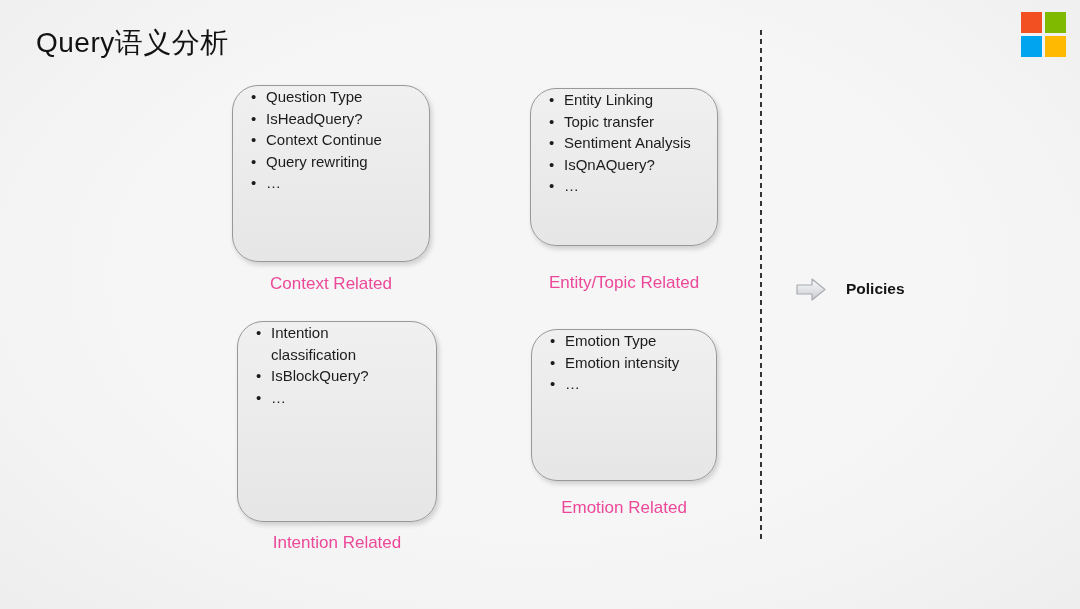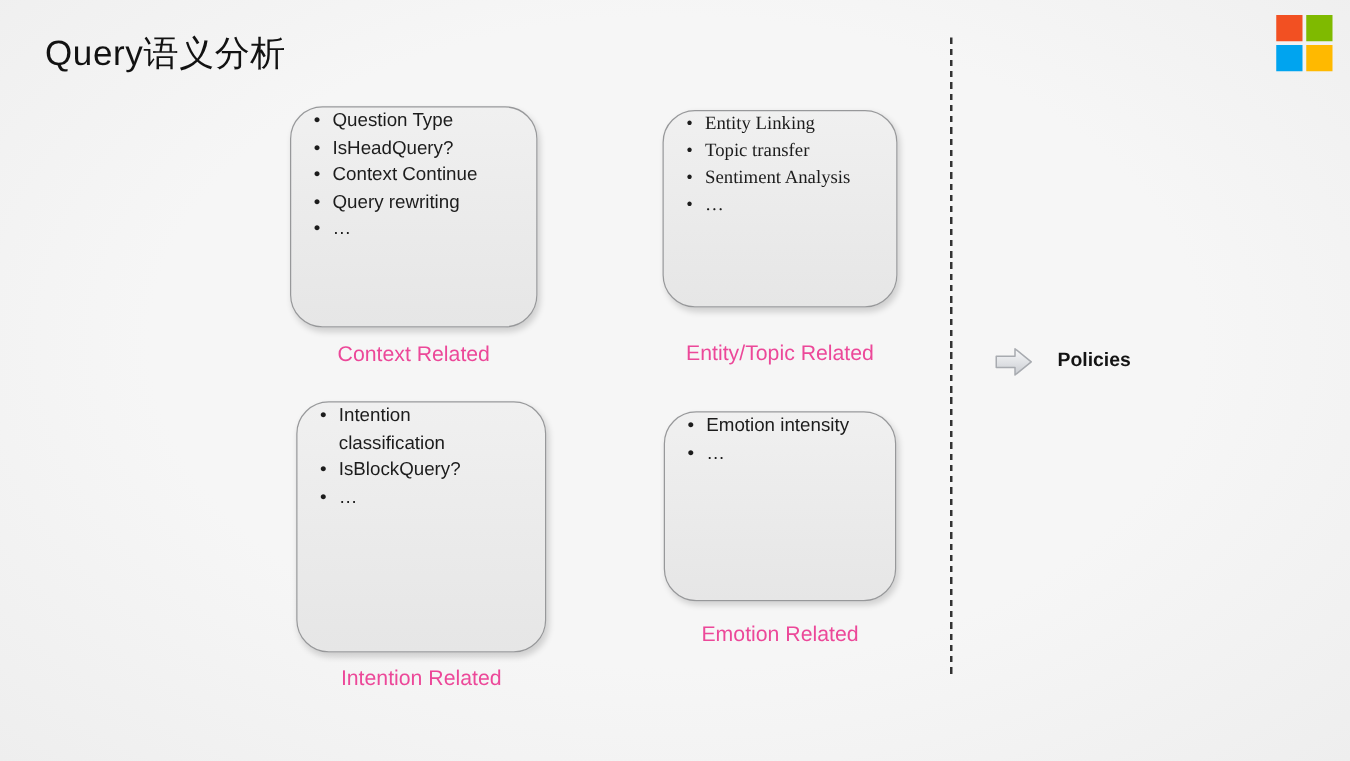--- a/index.html
+++ b/index.html
@@ -72,21 +72,21 @@
     text-align: center;
     font-size: 17px;
     color: #ec4899;
   }
 
   #group-context  { left: 232px; top: 85px;  width: 198px; }
   #group-context .card { height: 177px; padding-right: 18px; }
   #group-context .card-label { margin-top: 12px; }
 
   #group-entity   { left: 530px; top: 88px;  width: 188px; }
-  #group-entity .card { height: 158px; padding-right: 10px; font-family: Liberation Serif, serif; }
+  #group-entity .card { height: 158px; padding-right: 10px; }
   #group-entity .card-label { margin-top: 27px; }
 
   #group-intention { left: 237px; top: 321px; width: 200px; }
   #group-intention .card { height: 201px; padding-right: 26px; }
   #group-intention .card-label { margin-top: 11px; }
 
   #group-emotion  { left: 531px; top: 329px; width: 186px; }
   #group-emotion .card { height: 152px; padding-right: 10px; }
   #group-emotion .card-label { margin-top: 17px; }
 
@@ -145,40 +145,42 @@
   </div>
   <div class="card-label">Context Related</div>
 </div>
 
 <div class="group" id="group-entity">
   <div class="card">
     <ul>
       <li>Entity Linking</li>
       <li>Topic transfer</li>
       <li>Sentiment Analysis</li>
+      <li>IsQnAQuery?</li>
       <li>…</li>
     </ul>
   </div>
   <div class="card-label">Entity/Topic Related</div>
 </div>
 
 <div class="group" id="group-intention">
   <div class="card">
     <ul>
       <li>Intention classification</li>
       <li>IsBlockQuery?</li>
       <li>…</li>
     </ul>
   </div>
   <div class="card-label">Intention Related</div>
 </div>
 
 <div class="group" id="group-emotion">
   <div class="card">
     <ul>
+      <li>Emotion Type</li>
       <li>Emotion intensity</li>
       <li>…</li>
     </ul>
   </div>
   <div class="card-label">Emotion Related</div>
 </div>
 
 <div class="separator"></div>
 
 <svg class="arrow-icon" viewBox="0 0 31 27">

